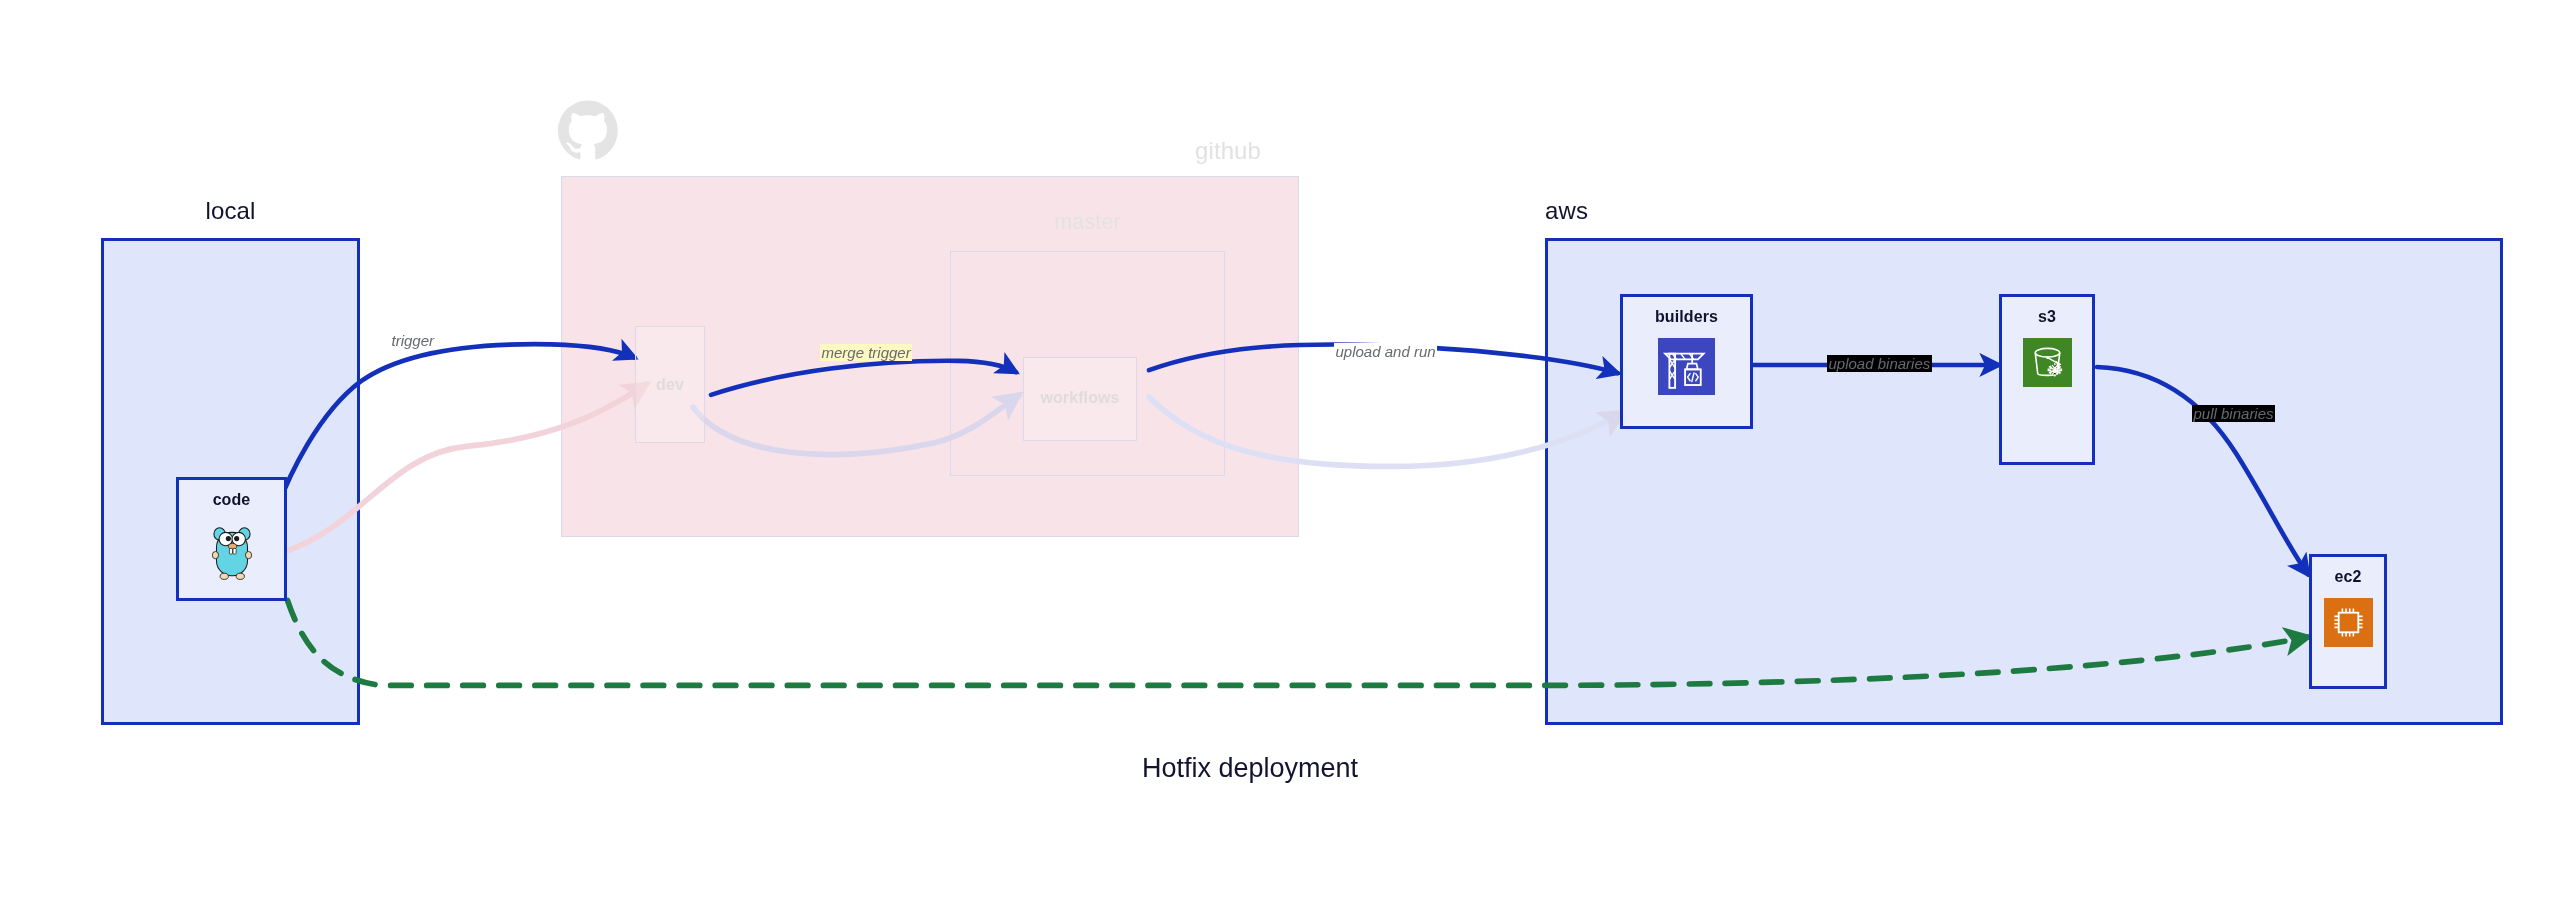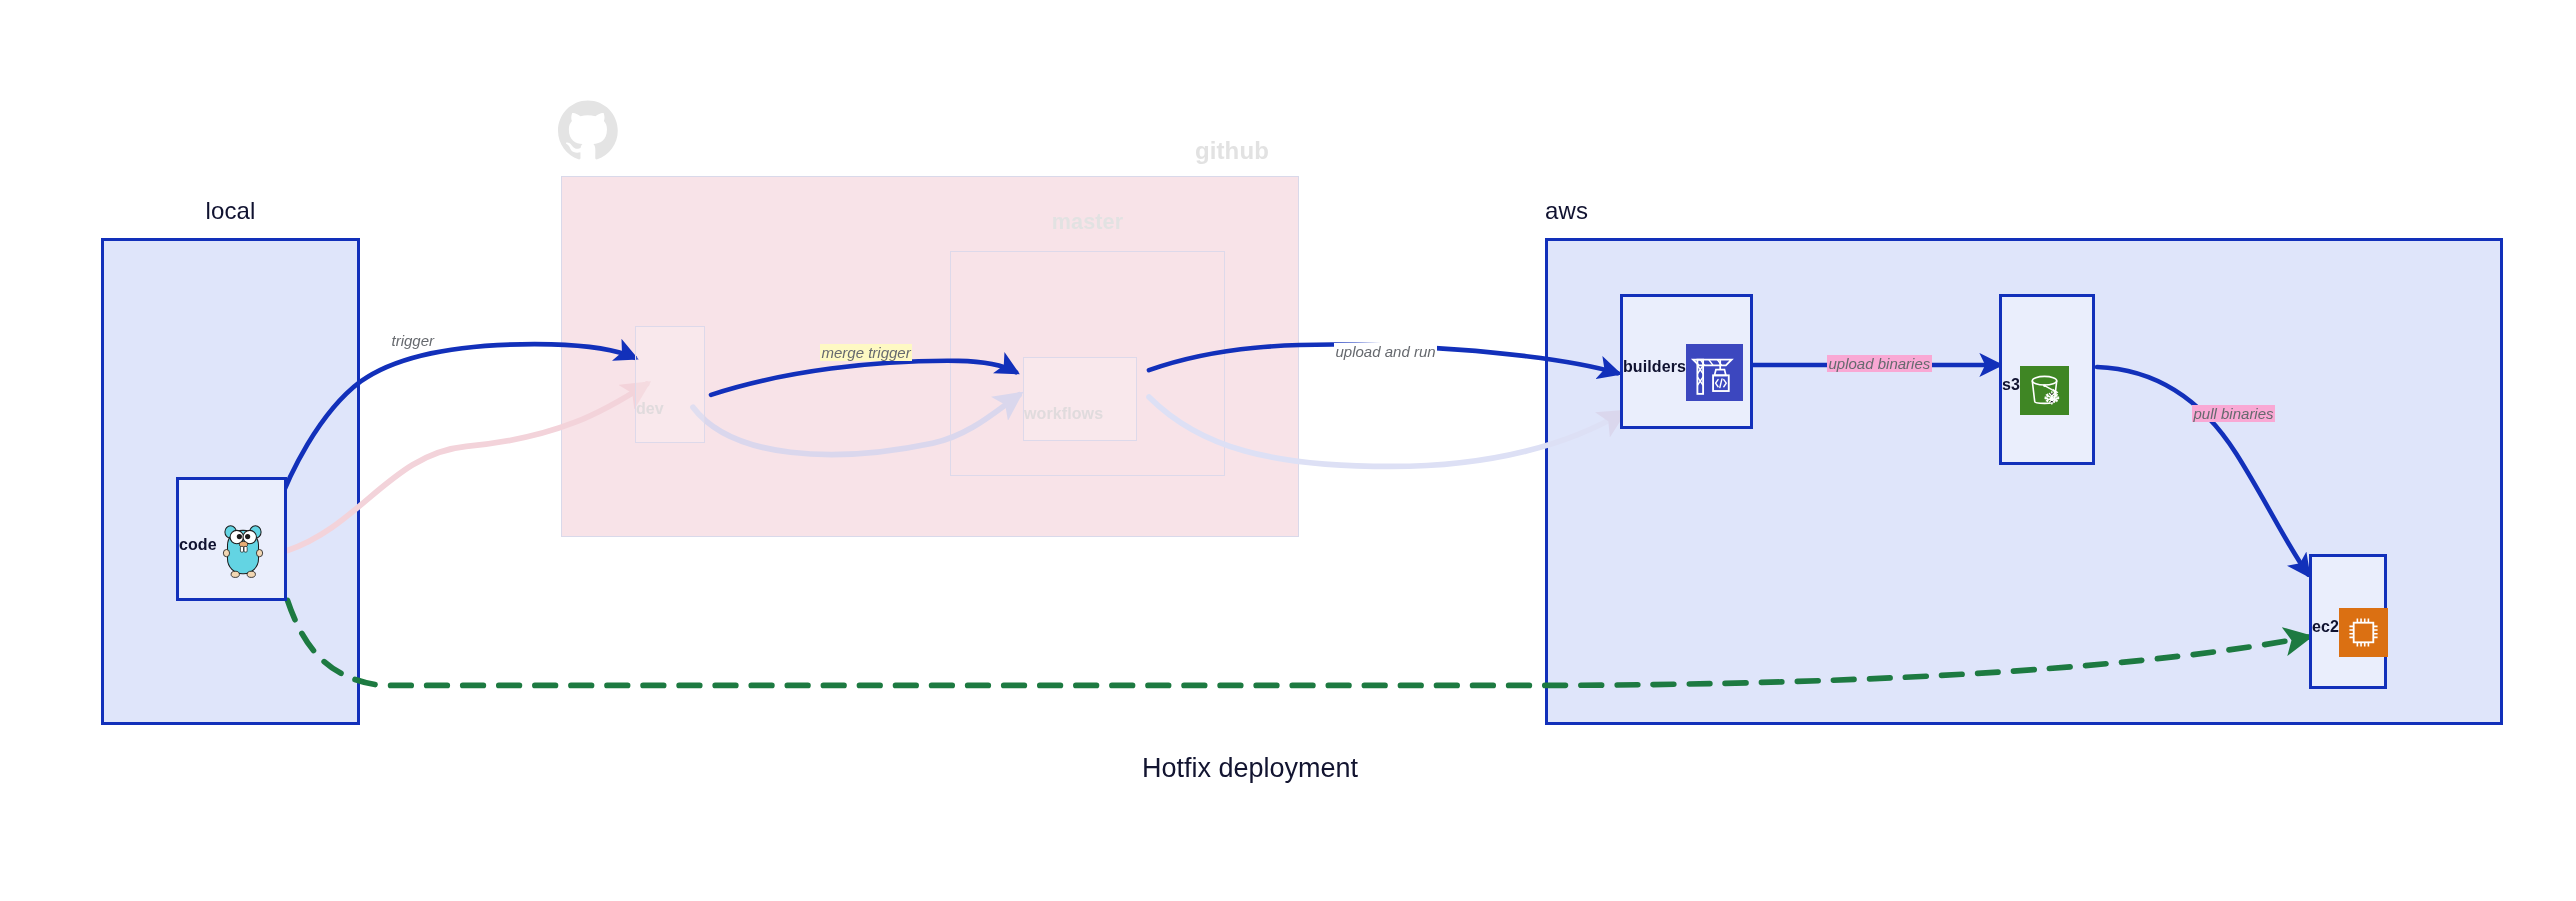--- a/index.html
+++ b/index.html
@@ -32,30 +32,29 @@
   }
   .group-label {
     position: absolute;
     font-size: 24px;
     color: #101230;
     white-space: nowrap;
     letter-spacing: 0.1px;
   }
   .group-label.dim {
     color: #e2e2e2;
-    font-weight: bold;
   }
   
   .node {
     position: absolute;
     box-sizing: border-box;
     background: #eaeefc;
     border: 3.6px solid #1230ba;
     display: flex;
-    flex-direction: row;
+    flex-direction: column;
     align-items: center;
     padding-top: 11.3px;
   }
   .node .node-title {
     font-size: 16px;
     font-weight: bold;
     color: #101230;
     letter-spacing: 0.1px;
   }
   .node .node-icon {
@@ -88,21 +87,21 @@
     font-style: italic;
     color: #66696e;
     white-space: nowrap;
     background: #ffffff;
     padding: 0 1.5px;
   }
   .edge-label.on-pink {
     background: #fef9c3;
   }
   .edge-label.on-blue {
-    background: #f9a8d4;
+    background: #000000;
   }
   
   #diagram-title {
     position: absolute;
     font-size: 27px;
     color: #121430;
     text-underline-offset: 4.6px;
     white-space: nowrap;
   }
   

